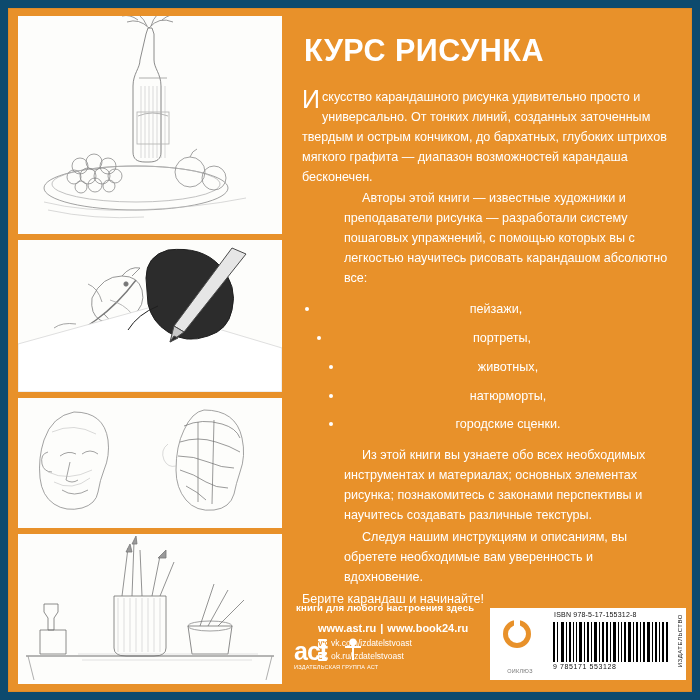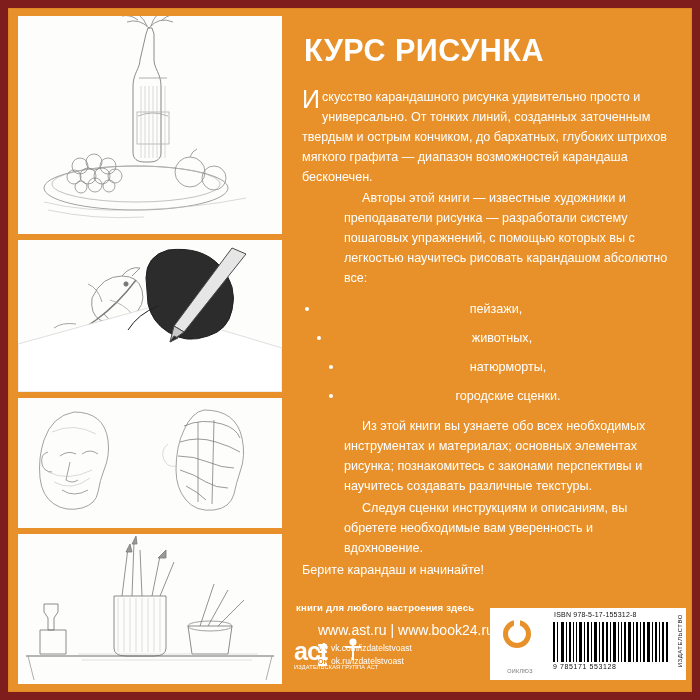--- a/index.html
+++ b/index.html
@@ -13,21 +13,21 @@
     font-family: "Liberation Sans", sans-serif;
     overflow: hidden;
   }
 
   .book-back {
     position: absolute;
     left: 0;
     top: 0;
     width: 700px;
     height: 700px;
-    background: #7f1d1d;
+    background: #0c4a6e;
   }
 
   
   .page {
     position: absolute;
     left: 8px;
     top: 8px;
     width: 684px;
     height: 684px;
     background: #e8912a;
@@ -165,21 +165,21 @@
     width: 9px;
     height: 9px;
     background: #ffffff;
     color: #e8912a;
     font-size: 7px;
     line-height: 9px;
     text-align: center;
     border-radius: 1px;
     font-weight: bold;
   }
-  .bold-links { font-weight: normal; font-size: 14px; }
+  .bold-links { font-weight: bold; font-size: 11px; }
 
   
   .pub-logo {
     position: absolute;
     left: 0;
     bottom: 2px;
     width: 104px;
     height: 40px;
     margin-top: 14px;
   }
@@ -445,27 +445,28 @@
 
     <div class="text-col">
       <div class="title">КУРС РИСУНКА</div>
 
       <div class="body-text">
         <p class="para"><span class="dropcap">И</span><span>скусство карандашного рисунка удивительно просто и универсально. От тонких линий, созданных заточенным твердым и острым кончиком, до бархатных, глубоких штрихов мягкого графита — диапазон возможностей карандаша бесконечен.</span></p>
         <p class="para indent">Авторы этой книги — известные художники и преподаватели рисунка — разработали систему пошаговых упражнений, с помощью которых вы с легкостью научитесь рисовать карандашом абсолютно все:</p>
 
         <ul class="bullets">
           <li>пейзажи,</li>
+          <li>портреты,</li>
           <li>животных,</li>
           <li>натюрморты,</li>
           <li>городские сценки.</li>
         </ul>
 
         <p class="para indent">Из этой книги вы узнаете обо всех необходимых инструментах и материалах; основных элементах рисунка; познакомитесь с законами перспективы и научитесь создавать различные текстуры.</p>
-        <p class="para indent gap-para">Следуя сценки инструкциям и описаниям, вы обретете необходимые вам уверенность и вдохновение.</p>
+        <p class="para indent gap-para">Следуя нашим инструкциям и описаниям, вы обретете необходимые вам уверенность и вдохновение.</p>
         <p class="para">Берите карандаш и начинайте!</p>
       </div>
     </div>
 
     <div class="footer">
       <div class="footer-tag">книги для любого настроения здесь</div>
 
       <div class="footer-links">
         <div class="row bold-links">
           <span>www.ast.ru</span>

